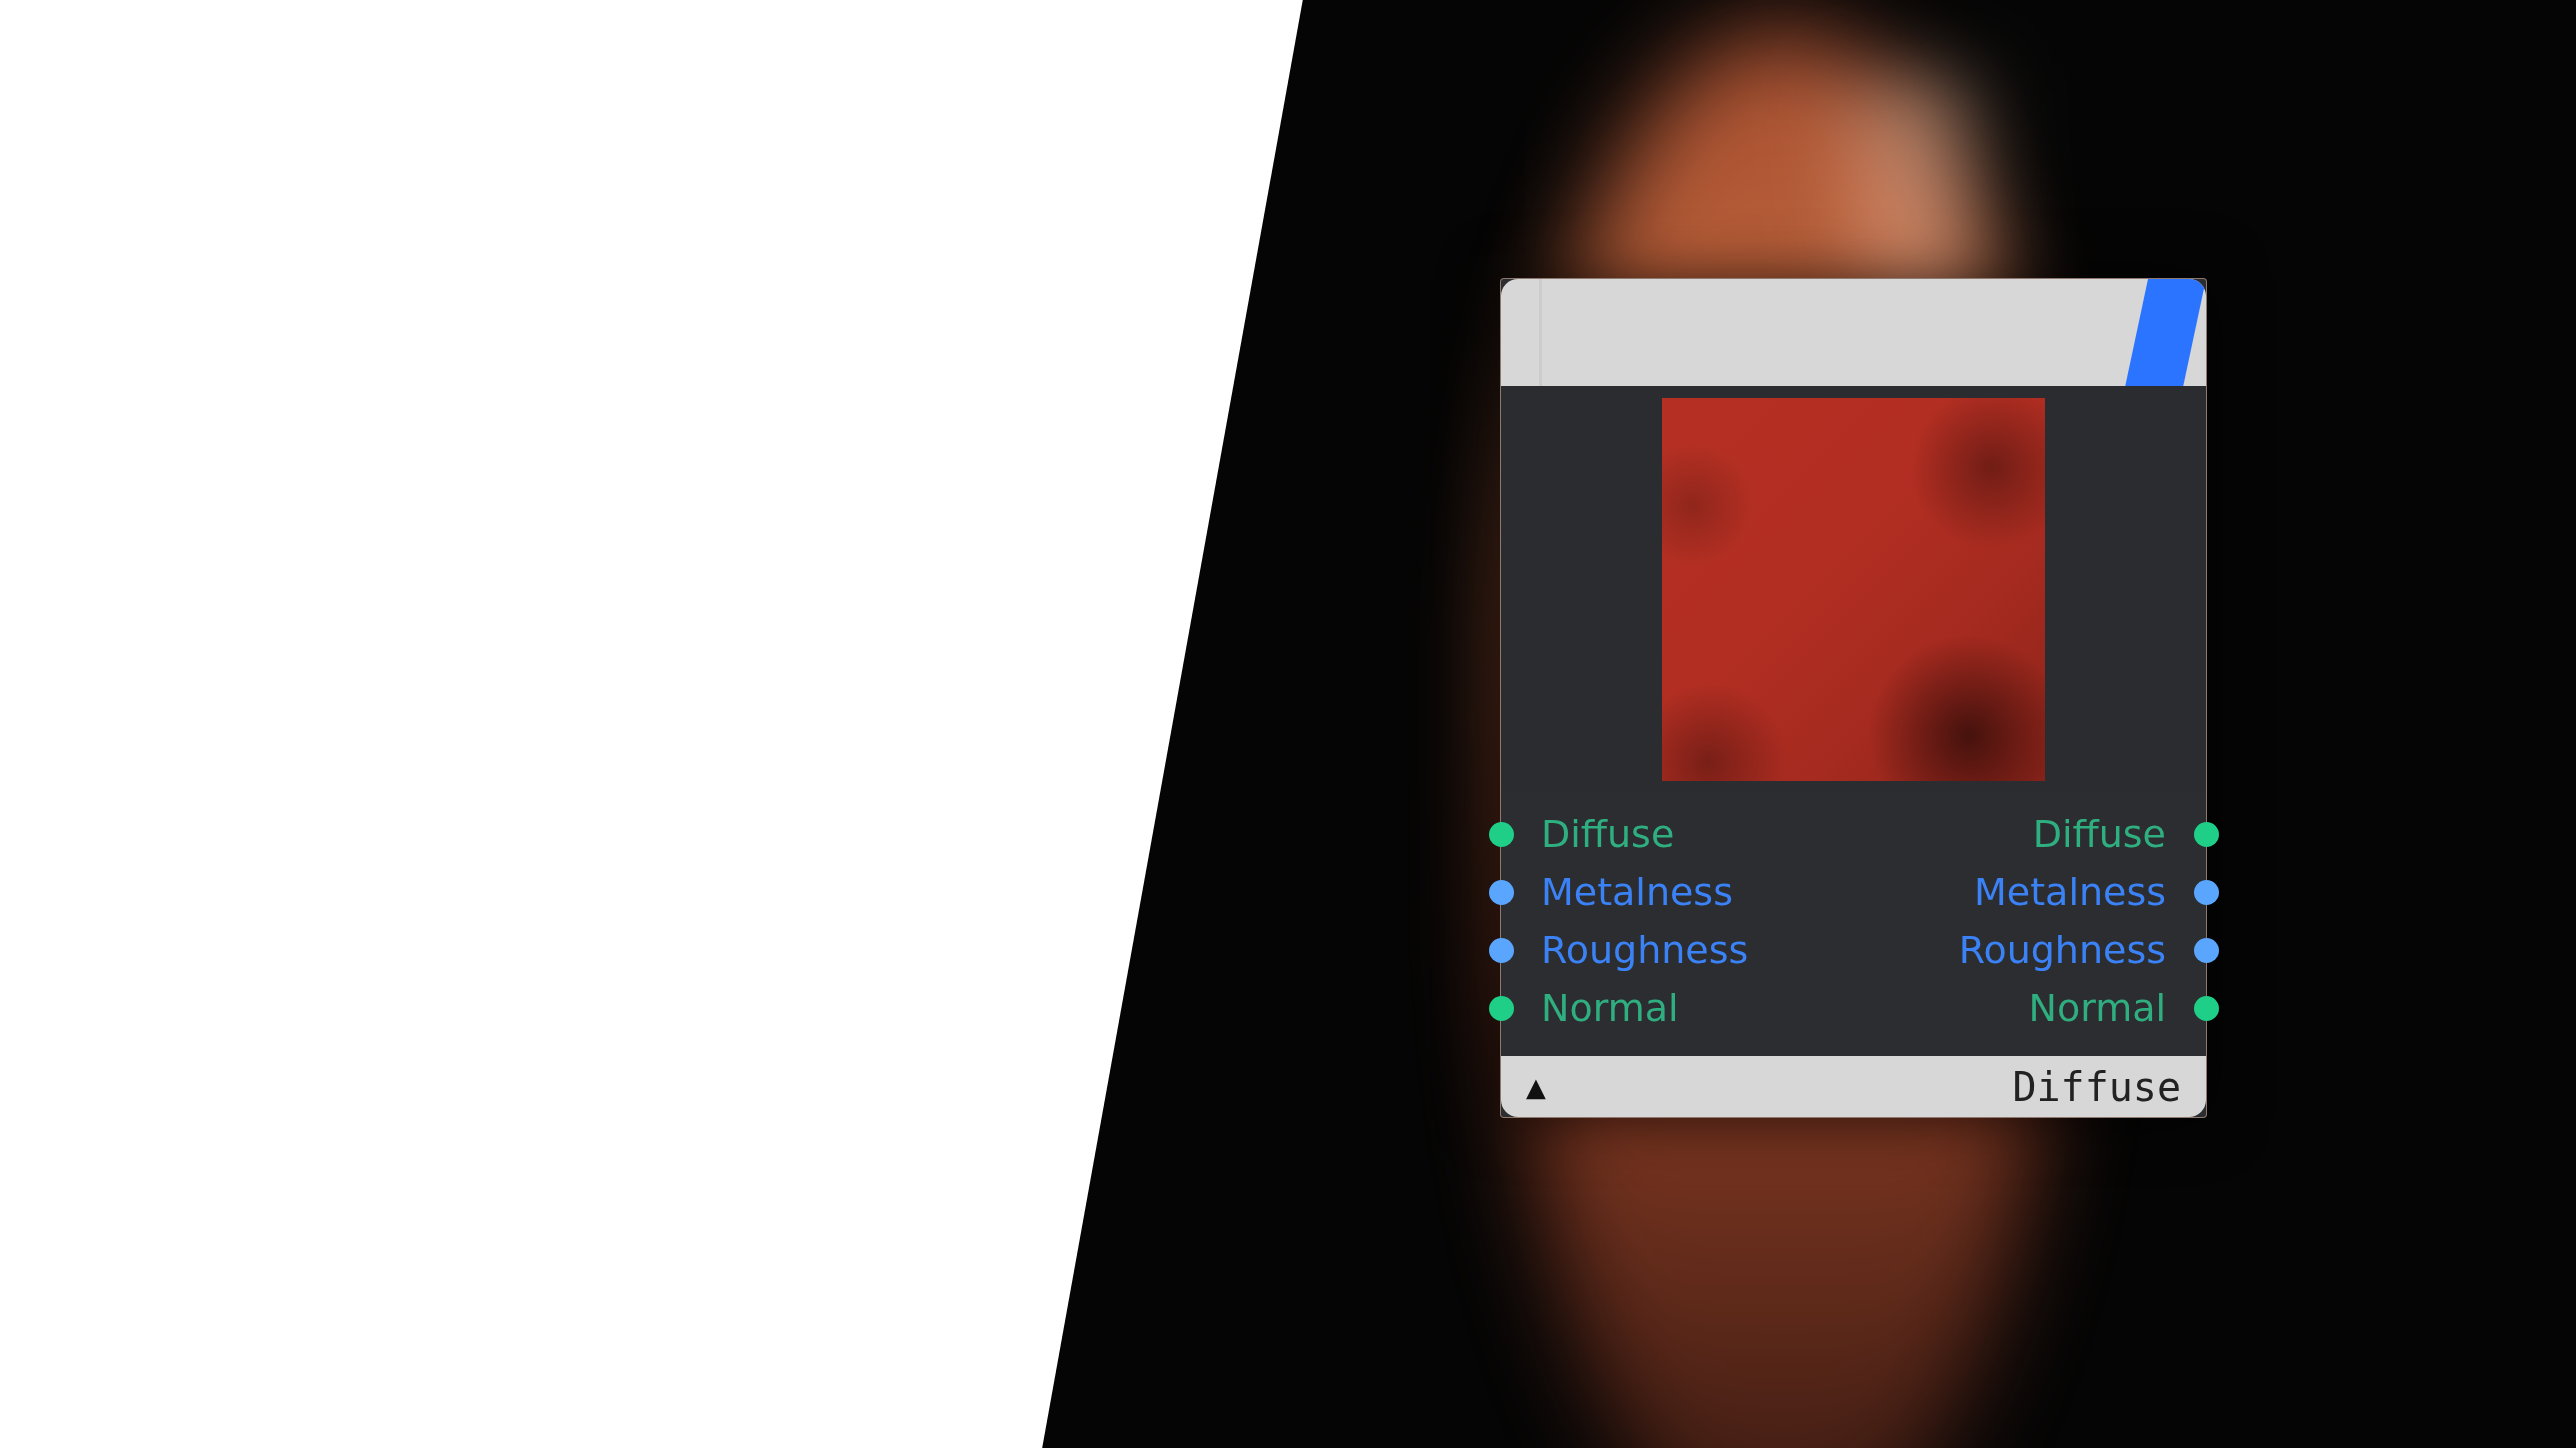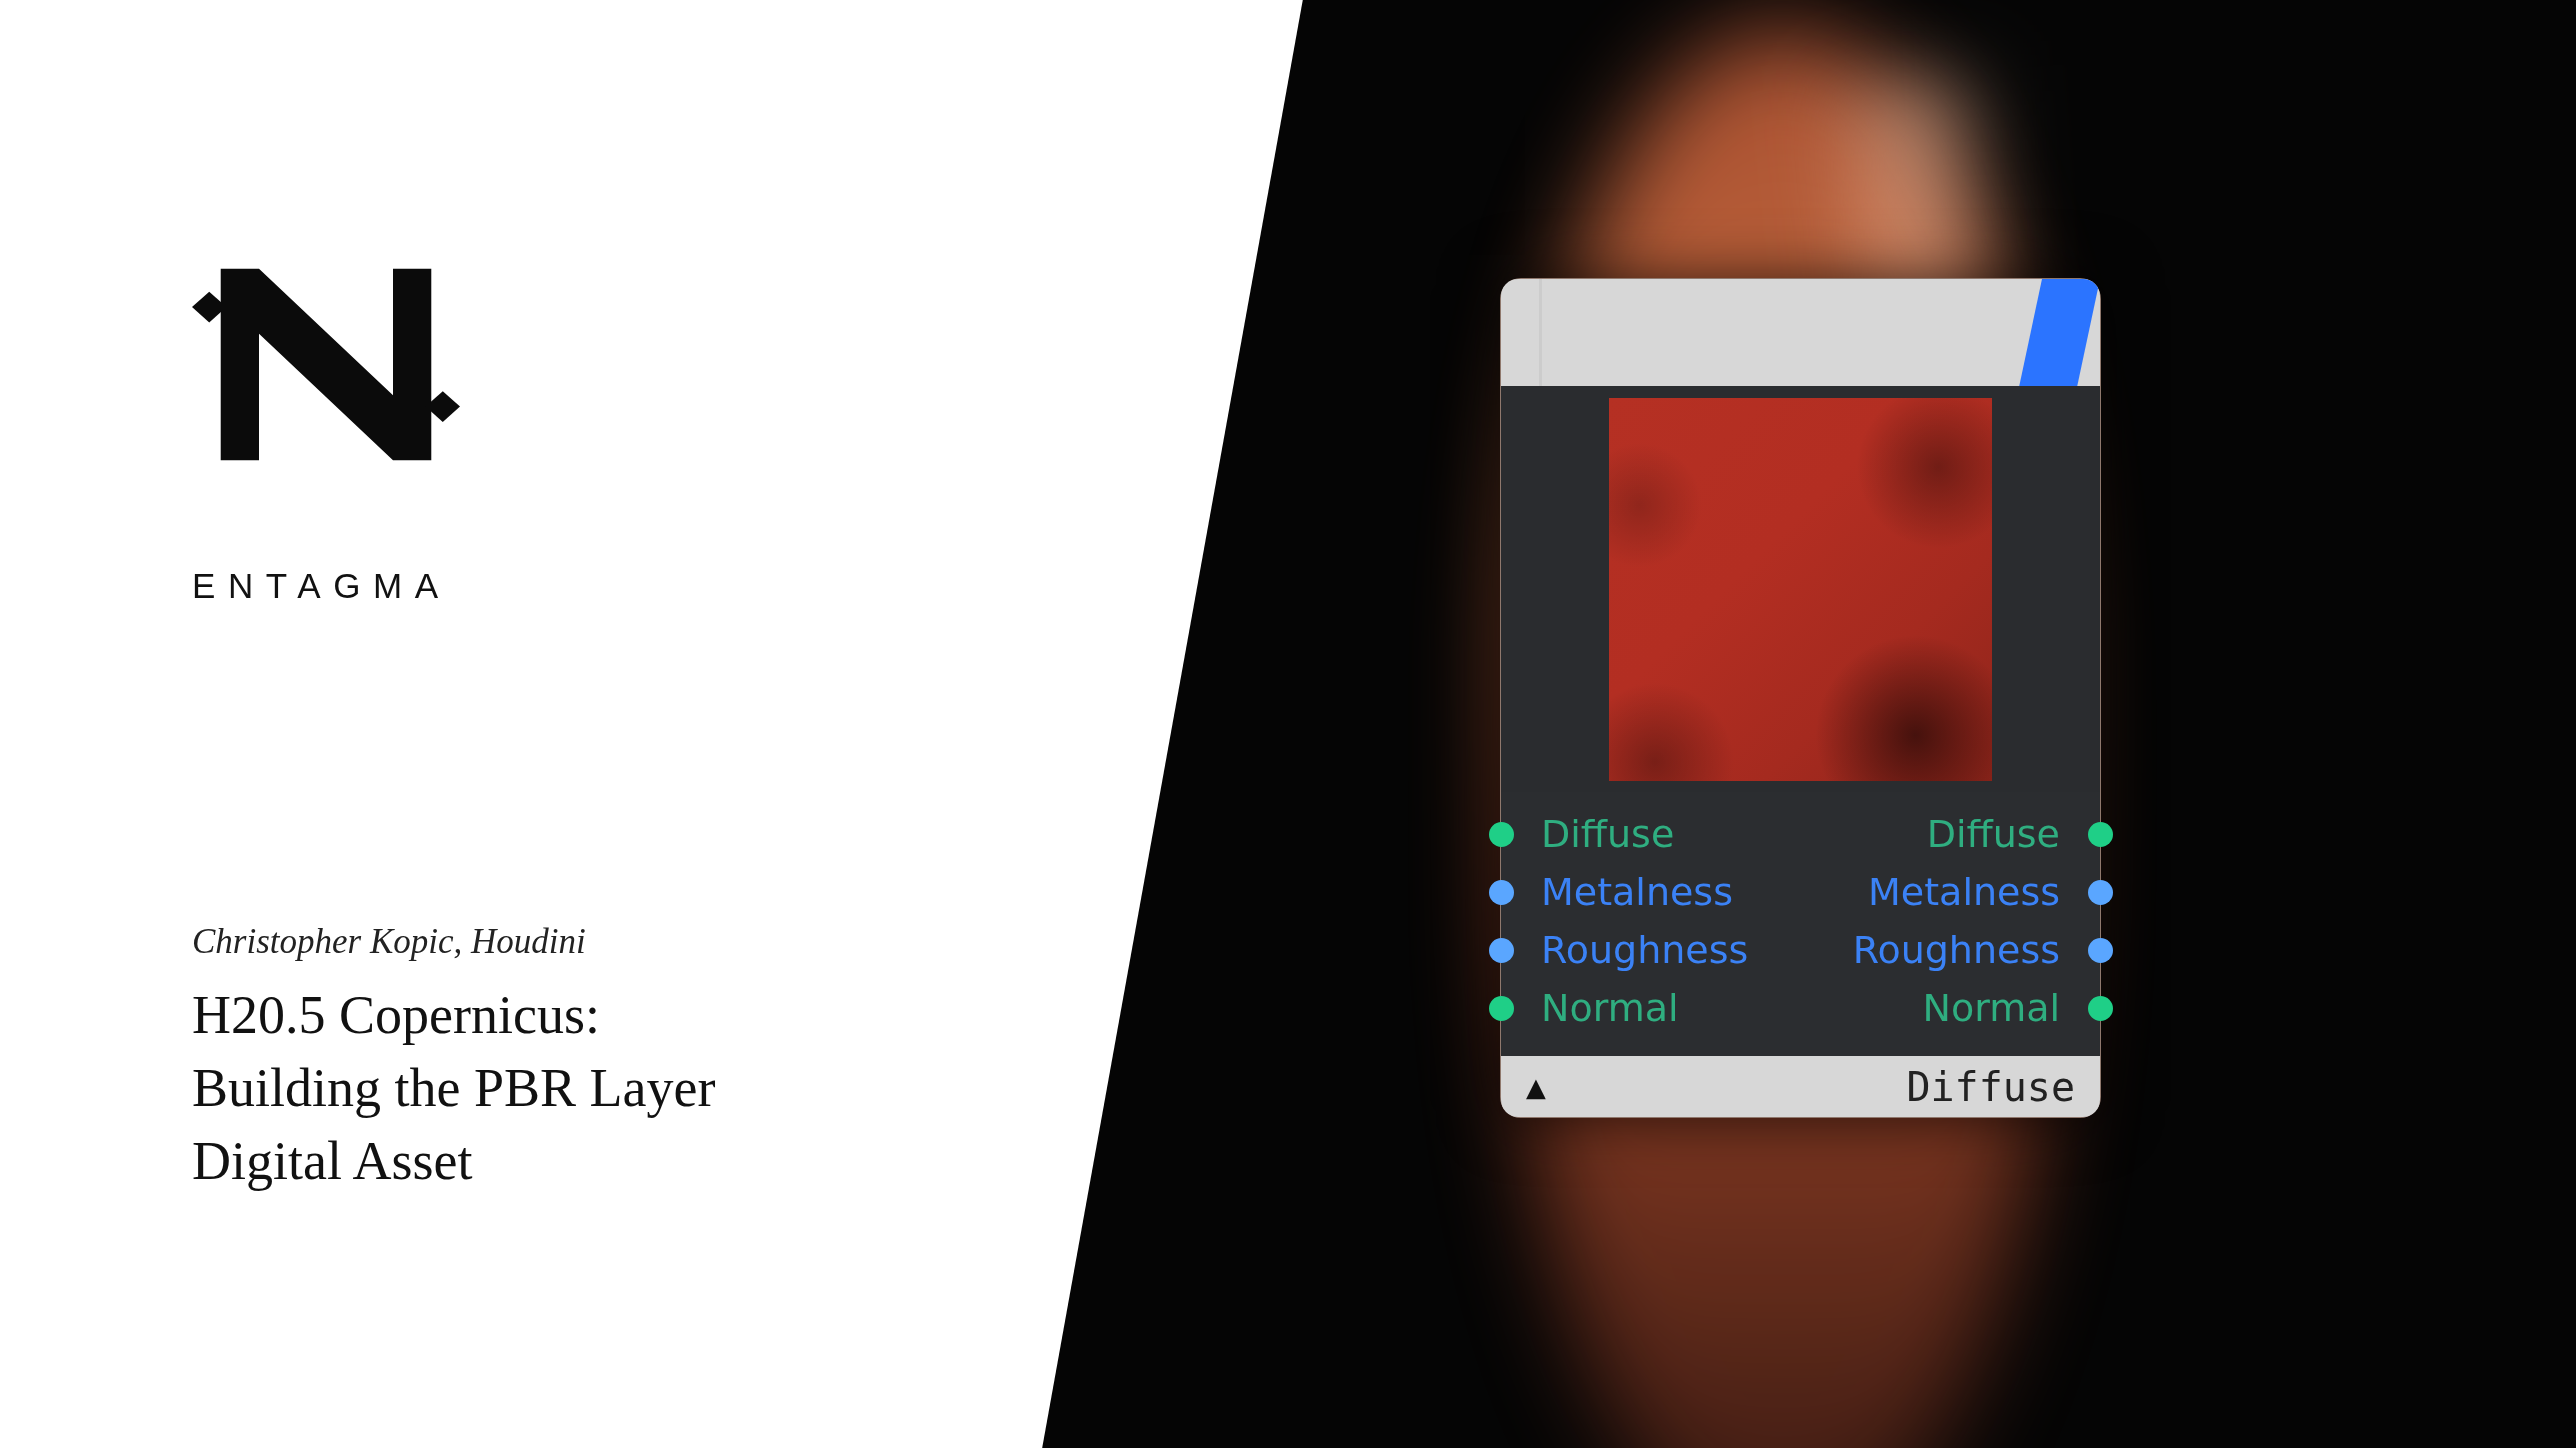--- a/index.html
+++ b/index.html
@@ -77,22 +77,22 @@
     line-height: 1.35;
     color: #111;
     font-weight: 400;
   }
 
   
   .node {
     position: absolute;
     left: 1500px;
     top: 278px;
-    width: 601px;
-    border-radius: 21px;
+    width: 707px;
+    border-radius: 4px;
     border: 1.9px solid rgba(210,170,150,0.6);
     background: #2b2d30;
     box-shadow: 0 0 58px rgba(0,0,0,0.7);
     font-family: 'Segoe UI', Arial, sans-serif;
     overflow: visible;
   }
   .node-header {
     height: 107px;
     background: #d7d7d7;
     border-radius: 17px 17px 0 0;
@@ -191,35 +191,20 @@
 </head>
 <body>
 
 <div class="canvas">
 
   <div class="right-bg">
     <div class="blurred-shape"></div>
     <div class="blurred-highlight"></div>
   </div>
 
-  <div class="left-panel">
-    <svg class="logo-svg" width="268" height="249" viewBox="0 0 280 260">
-      <path d="M30 30 L30 230 L70 230 L70 98 L210 230 L250 230 L250 30 L210 30 L210 162 L70 30 Z" fill="#0b0b0b"></path>
-      <path d="M18 54 L0 70 L18 86 L36 70 Z" fill="#0b0b0b"></path>
-      <path d="M244 174 L262 190 L280 174 L262 158 Z" fill="#0b0b0b"></path>
-    </svg>
-    <div class="brand-name">ENTAGMA</div>
-
-    <div class="byline">Christopher Kopic, Houdini</div>
-    <div class="title">
-      <div>H20.5 Copernicus:</div>
-      <div>Building the PBR Layer</div>
-      <div>Digital Asset</div>
-    </div>
-  </div>
 
   <div class="node">
     <div class="node-header">
       <div class="div-line"></div>
       <div class="tab-notch"></div>
     </div>
     <div class="preview-area">
       <div class="preview-swatch"></div>
     </div>
     <div class="ports" id="ports-container">

